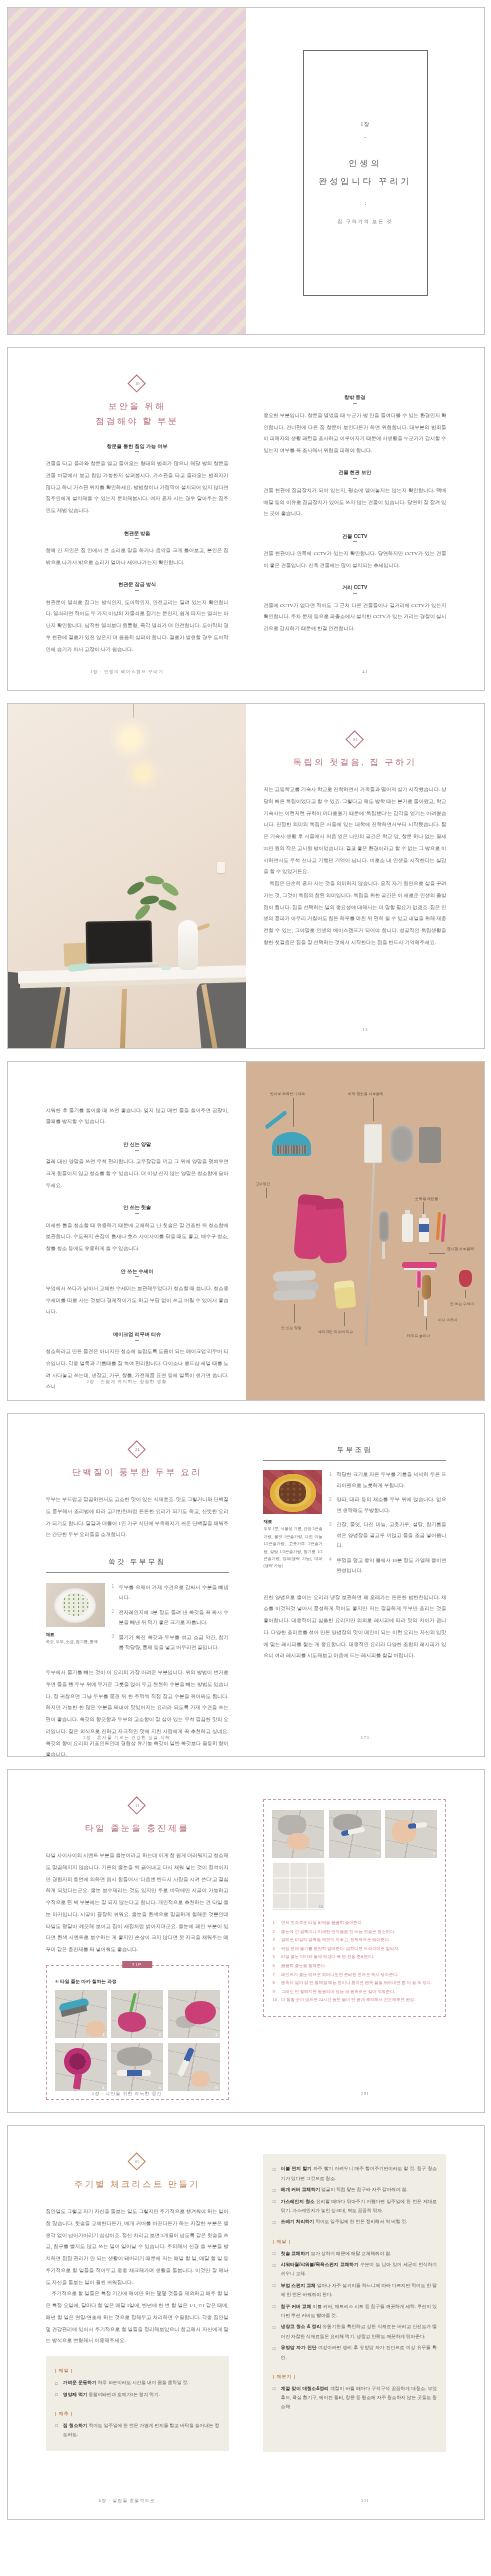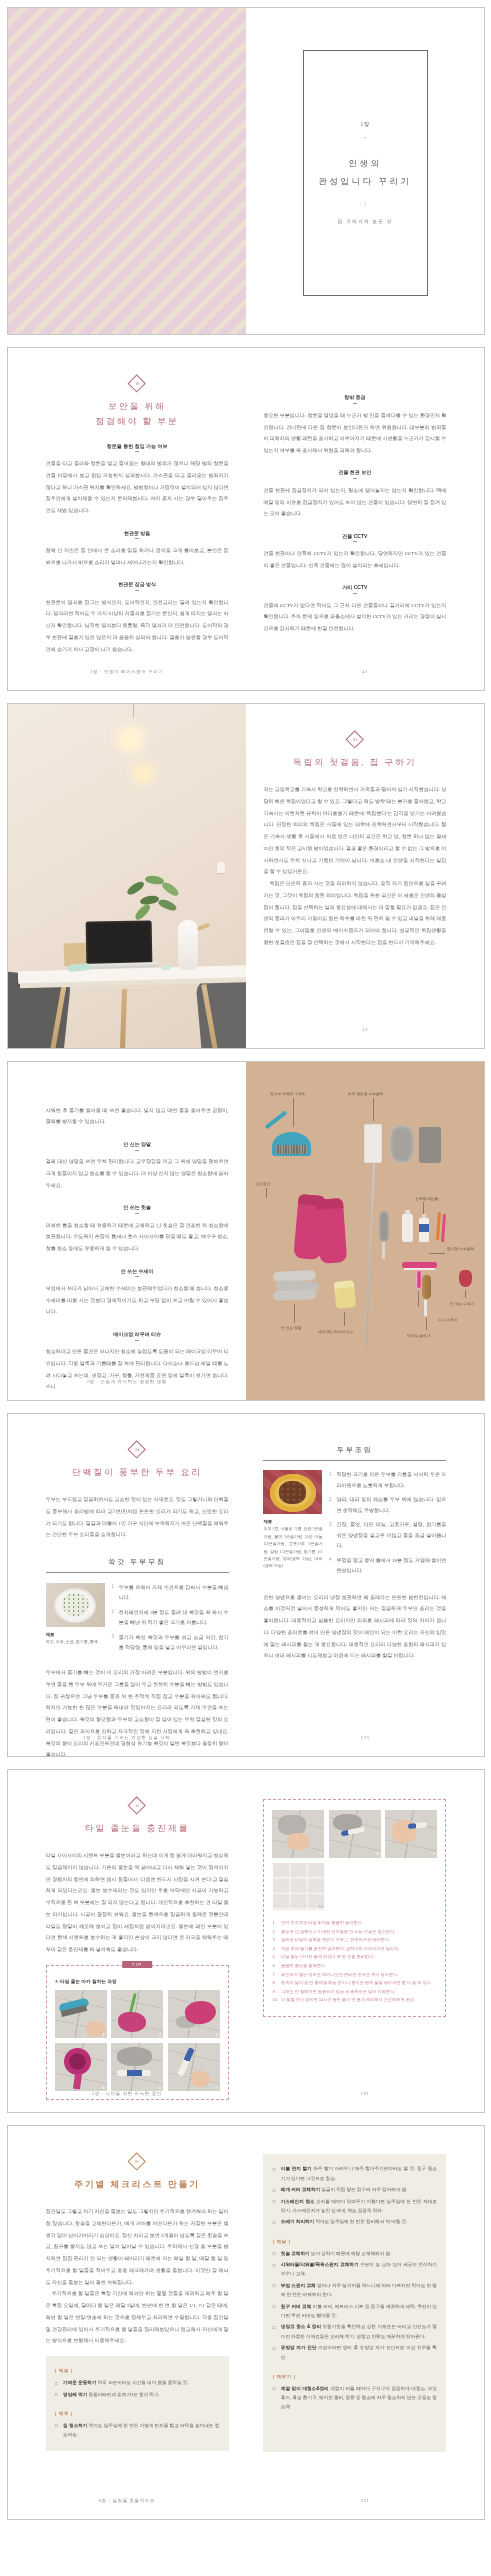--- a/index.html
+++ b/index.html
@@ -25,21 +25,21 @@
   .cb-no{font-size:5.4px;color:#666;letter-spacing:0.7px;margin-bottom:6px;}
   .cb-dash{font-size:5.4px;color:#777;margin-bottom:17.4px;}
   .cb-t{font-size:8.4px;color:#4f4f4f;letter-spacing:2.7px;margin-bottom:7.4px;}
   .cb-colon{font-size:5.4px;color:#666;margin:5.4px 0 12px;}
   .cb-sub{font-size:4.7px;color:#666;letter-spacing:1.3px;}
   
   .diamond{width:13.4px;height:13.4px;border:0.7px solid var(--pink);margin:29.5px auto 10.7px;display:flex;align-items:center;justify-content:center;transform:rotate(45deg);}
   .diamond span{transform:rotate(-45deg);font-size:4.4px;color:var(--pink);}
   .diamond.or{border-color:var(--orange);} .diamond.or span{color:var(--orange);}
   .ch-title{text-align:center;font-size:8.7px;color:var(--pink);letter-spacing:2px;margin-bottom:14.8px;font-weight:normal;}
-  .ch-title.two{margin-bottom:2.7px;} .ch-title.or{color:var(--orange);font-weight:bold;}
+  .ch-title.two{margin-bottom:2.7px;} .ch-title.or{color:var(--orange);}
   .btxt{font-size:5px;line-height:2.35;text-align:justify;color:var(--ink);}
   .btxt.ind{text-indent:6px;}
   .sec{margin-top:12.7px;}
   .sec-h{text-align:center;font-family:var(--sans);font-weight:700;font-size:5px;color:var(--ink-dark);margin-bottom:2.7px;}
   .sec-dash{width:4px;height:0.7px;background:#999;margin:0 auto 6px;}
   
   .photo-desk{position:absolute;inset:0;background:linear-gradient(150deg,#f3eae0 0%,#ecdfd2 55%,#e2d2c1 100%);overflow:hidden;}
   .photo-desk i{position:absolute;display:block;}
   .cord{left:125px;top:0;width:0.7px;height:14.8px;background:rgba(150,130,110,.45);}
   .bulb1{left:99px;top:10.7px;width:47px;height:47px;border-radius:50%;background:radial-gradient(circle at 50% 52%,#fff3d4 0 22%,rgba(250,238,216,.5) 48%,rgba(244,230,210,.15) 66%,transparent 72%);}

